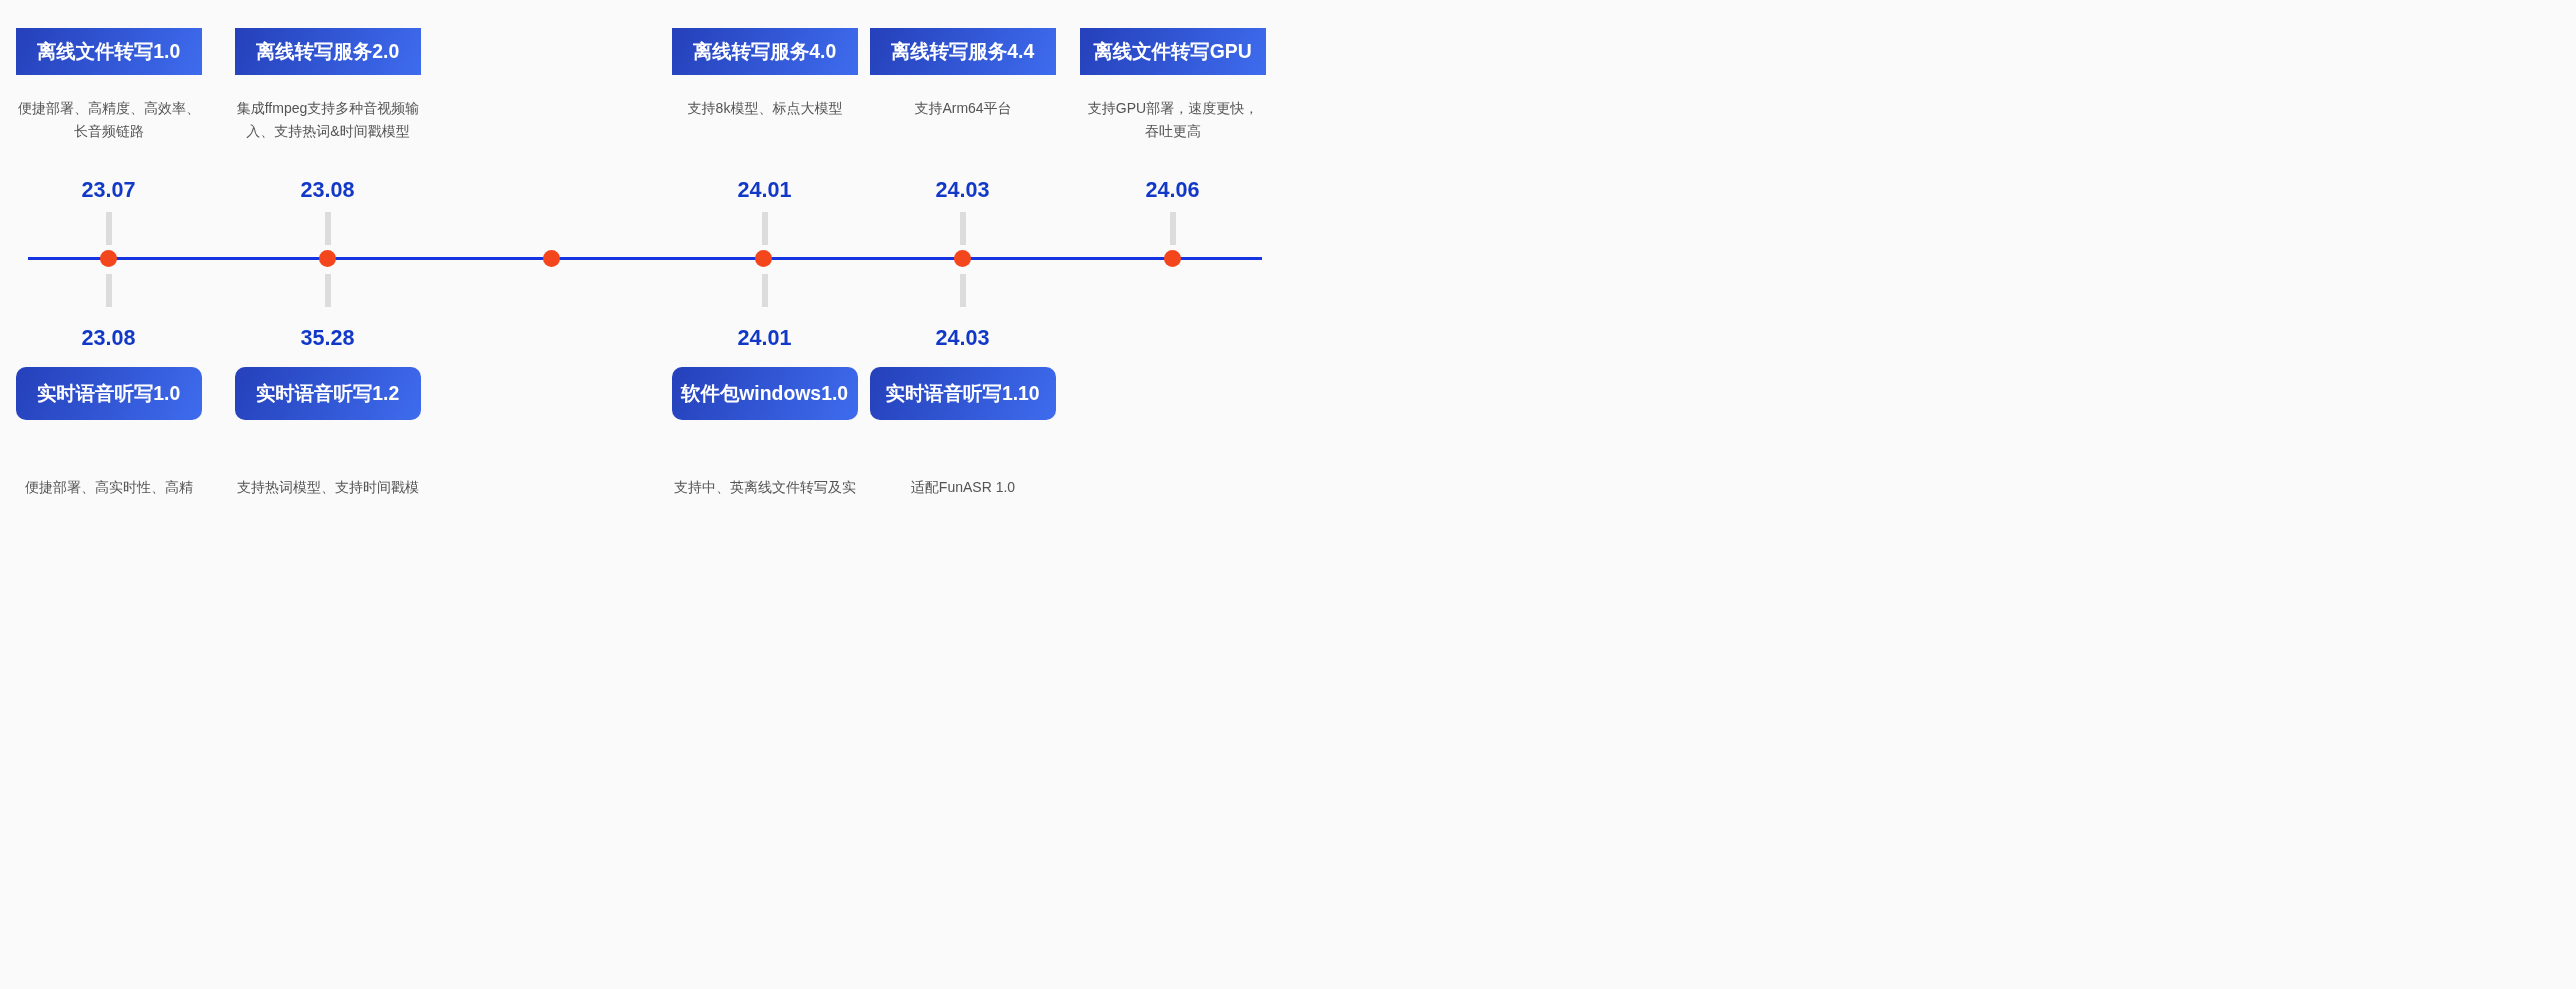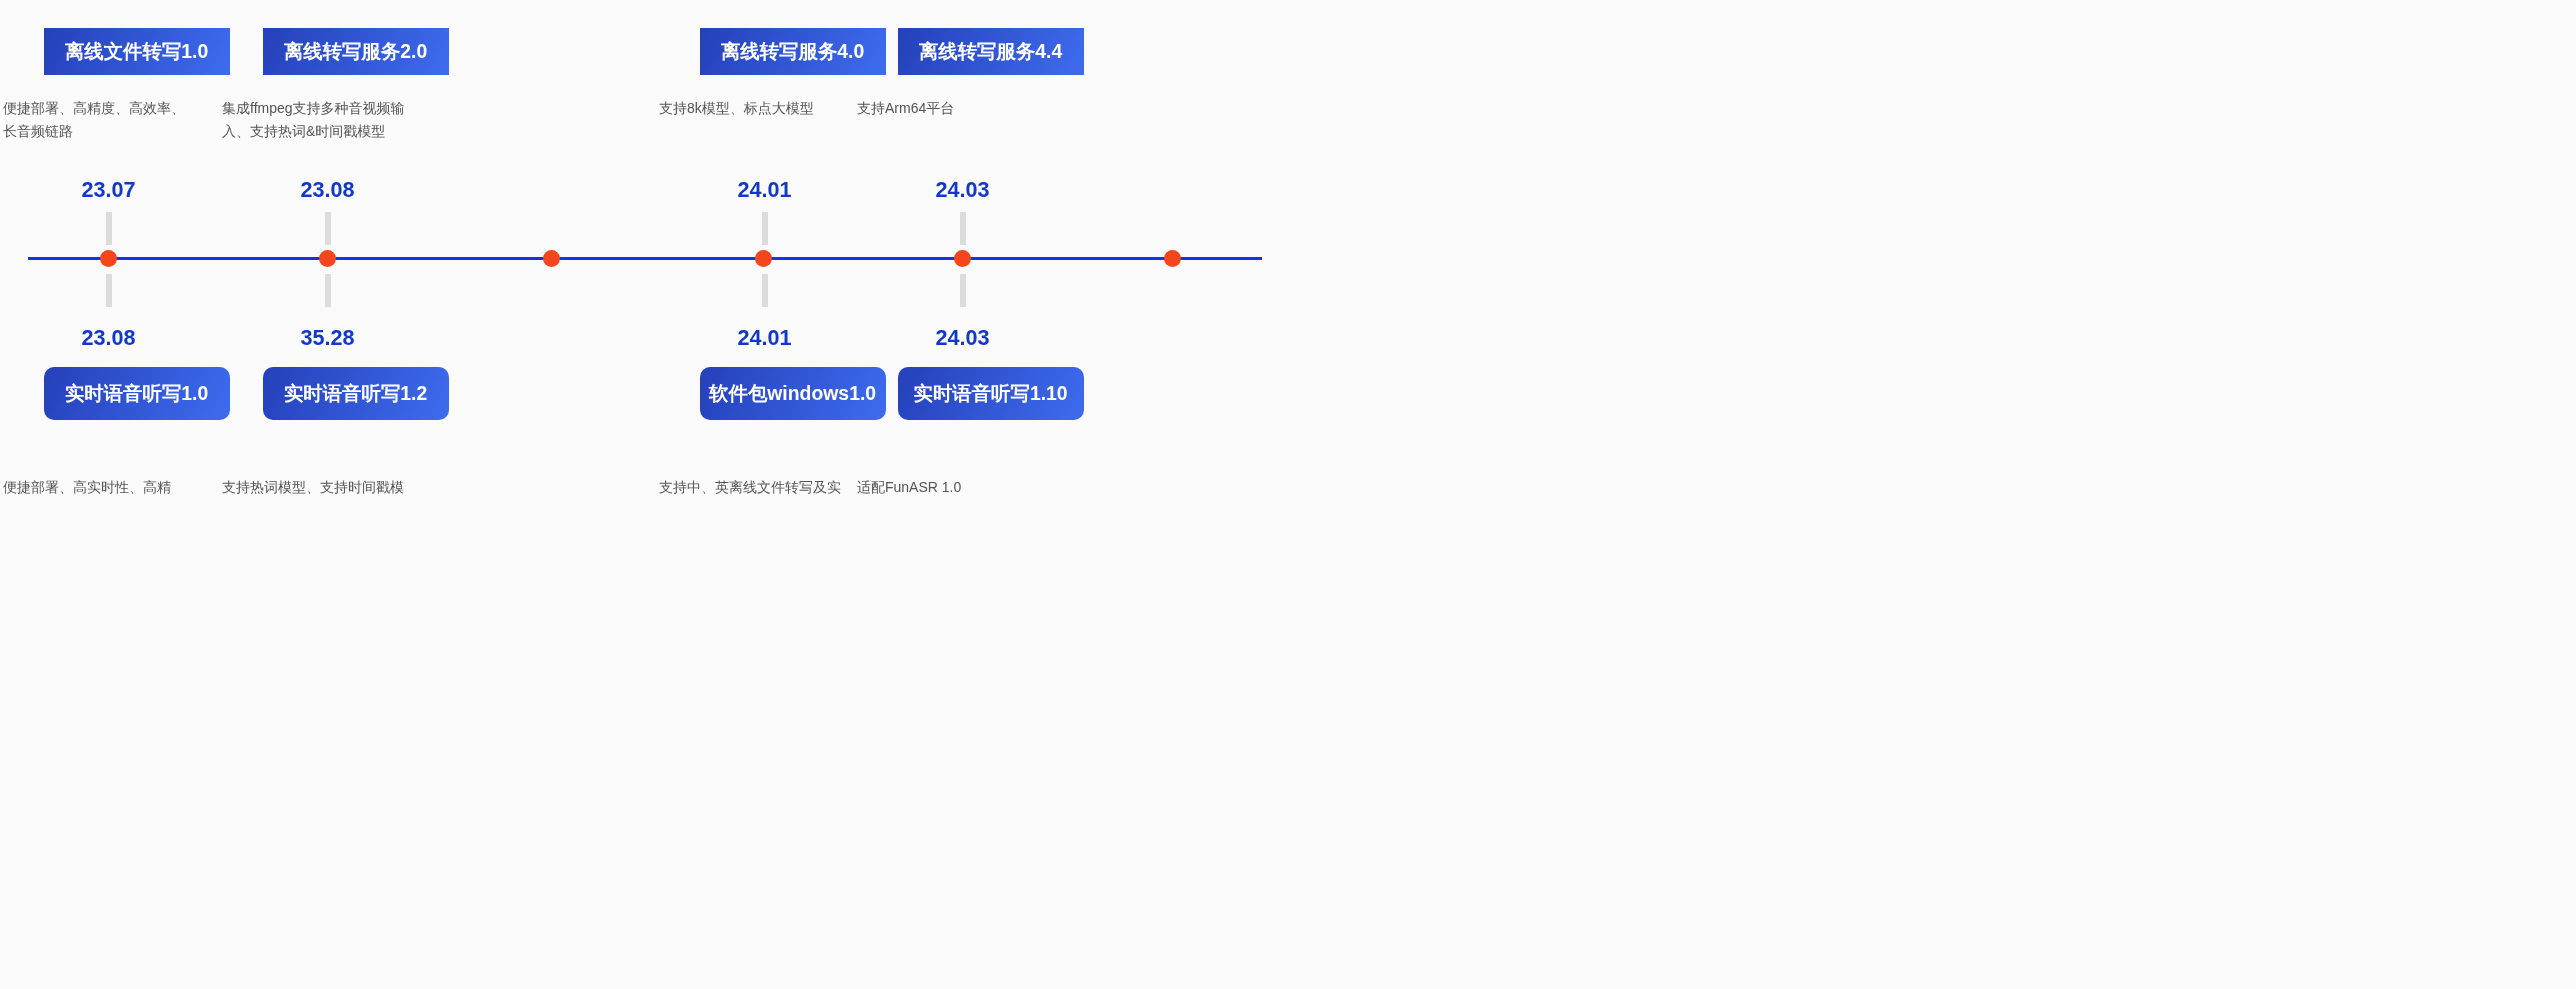--- a/index.html
+++ b/index.html
@@ -44,35 +44,35 @@
     width: 186px;
     height: 47px;
     background: linear-gradient(115deg, var(--badge-grad-start, #2540ba) 0%, var(--badge-grad-end, #3e6cee) 100%);
     color: #ffffff;
     font-size: 19.4px;
     font-weight: 700;
     display: flex;
     align-items: center;
     justify-content: center;
     white-space: nowrap;
-    margin-left: 28px;
   }
   .badge.bottom {
     top: 367px;
     height: 53px;
     border-radius: 10px;
   }
   .desc {
     position: absolute;
     top: 97px;
     left: 6px;
     width: 212px;
     color: var(--desc-gray, #545454);
     font-size: 14px;
     line-height: 23px;
+    text-align: center;
     white-space: pre-line;
   }
   .desc.bottom {
     top: 435px;
     line-height: 24px;
     margin-top: 40px;
   }
   .date {
     position: absolute;
     top: 177px;
@@ -146,20 +146,27 @@
     <div class="badge">离线转写服务4.4</div>
     <div class="desc">支持Arm64平台</div>
     <div class="date">24.03</div>
     <div class="tick top"></div>
     <div class="tick bottom"></div>
     <div class="date bottom">24.03</div>
     <div class="badge bottom">实时语音听写1.10</div>
     <div class="desc bottom">适配FunASR 1.0</div>
   </div>
 
+  <div class="col" style="left:1061px">
+    <div class="badge">离线文件转写GPU</div>
+    <div class="desc">支持GPU部署，速度更快，
+吞吐更高</div>
+    <div class="date">24.06</div>
+    <div class="tick top"></div>
+  </div>
 
   <div class="dot" style="left:100px"></div>
   <div class="dot" style="left:319px"></div>
   <div class="dot" style="left:543px"></div>
   <div class="dot" style="left:755px"></div>
   <div class="dot" style="left:954px"></div>
   <div class="dot" style="left:1164px"></div>
 
 </div>
 

